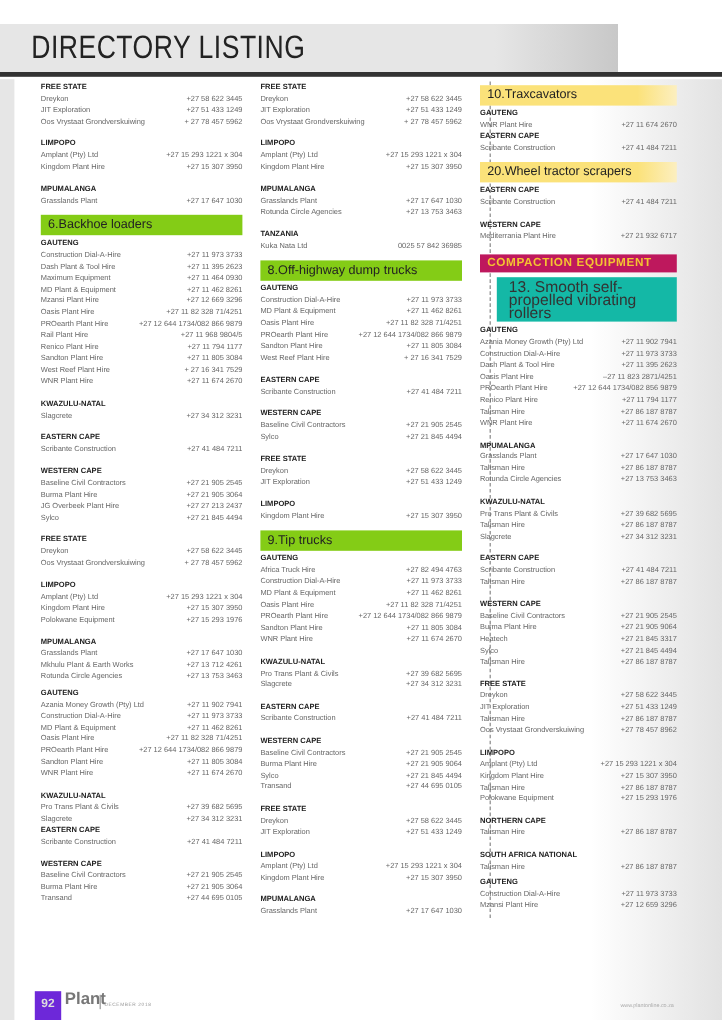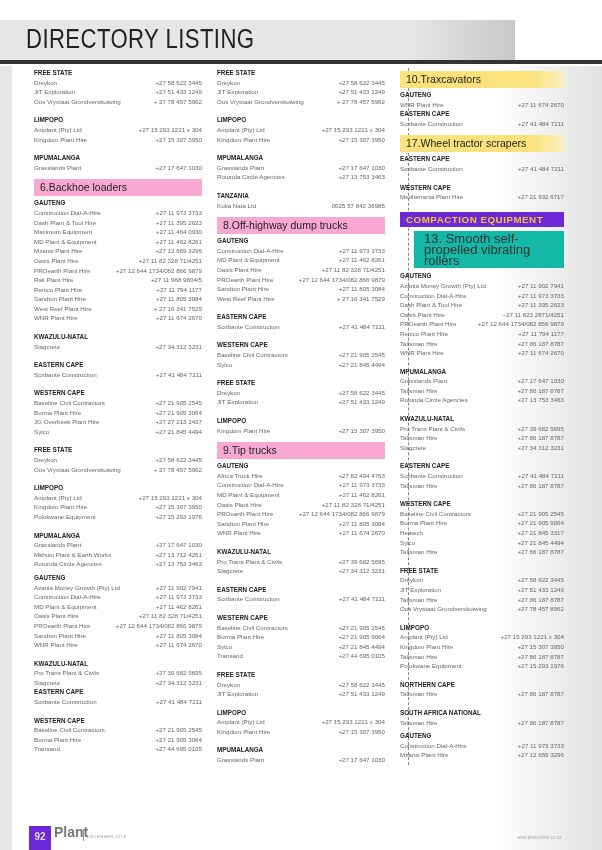--- a/index.html
+++ b/index.html
@@ -10,24 +10,24 @@
   .leftbar{position:absolute;left:0;top:66px;width:12px;height:784px;background:#e6e6e6;}
   .rightfade{position:absolute;right:0;top:66px;width:110px;height:784px;background:linear-gradient(to right,rgba(255,255,255,0),#e2e2e2);}
   .col{position:absolute;top:68px;font-size:6.2px;line-height:9.6px;}
   .c1{left:34px;width:168px;}
   .c2{left:217px;width:168px;border-right:1px dashed #888;padding-right:23px;}
   .c3{left:400px;width:164px;}
   .region{font-weight:bold;color:#222;font-size:6.3px;margin-top:0;}
   .entry{display:flex;justify-content:space-between;white-space:nowrap;color:#666;}
   .entry .ph{color:#666;}
   .gap{height:9px;}
-  .cat{background:#f9a8d4;color:#222;font-size:10.5px;padding:1px 6px 1px 6px;margin:3px 0 2px 0;height:15px;line-height:15px;}
+  .cat{background:#84cc16;color:#222;font-size:10.5px;padding:1px 6px 1px 6px;margin:3px 0 2px 0;height:15px;line-height:15px;}
   .cat.c3cat{background:linear-gradient(to right,#fbe27a,#fbe27a 80%,#fcefc0);}
   .catgrey{background:#14b8a6;color:#333;font-size:13px;padding:2px 10px;margin:4px 0 3px 14px;line-height:11px;}
-  .catdark{background:#6d28d9;color:#f4c332;font-weight:bold;font-size:9.8px;padding:3px 6px;margin:6px 0 3px 0;letter-spacing:0.5px;}
+  .catdark{background:#be185d;color:#f4c332;font-weight:bold;font-size:9.8px;padding:3px 6px;margin:6px 0 3px 0;letter-spacing:0.5px;}
   .footer-num{position:absolute;left:29px;top:826px;width:22px;height:32px;background:#6d28d9;color:#ddd;font-weight:bold;font-size:10px;text-align:center;line-height:22px;}
   .footer-brand{position:absolute;left:54px;top:824px;color:#777;font-weight:bold;font-size:14px;}
   .footer-date{position:absolute;left:87px;top:834px;color:#999;font-size:4px;letter-spacing:0.5px;}
   .footer-bar{position:absolute;left:83px;top:829px;width:1px;height:12px;background:#999;}
   .footer-url{position:absolute;left:517px;top:835px;color:#aaa;font-size:4.5px;}
 </style>
 </head>
 <body>
 
 <div class="header">
@@ -443,21 +443,21 @@
     <div class="entry">
       <span class="nm">WNR Plant Hire</span>
       <span class="ph">+27 11 674 2670</span>
     </div>
     <div class="region">EASTERN CAPE</div>
     <div class="entry">
       <span class="nm">Scribante Construction</span>
       <span class="ph">+27 41 484 7211</span>
     </div>
     <div style="height: 4px;"></div>
-    <div class="cat c3cat">17.Wheel tractor scrapers</div>
+    <div class="cat c3cat">20.Wheel tractor scrapers</div>
     <div class="region">EASTERN CAPE</div>
     <div class="entry">
       <span class="nm">Scribante Construction</span>
       <span class="ph">+27 41 484 7211</span>
     </div>
     <div class="gap"></div>
     <div class="region">WESTERN CAPE</div>
     <div class="entry">
       <span class="nm">Mediterrania Plant Hire</span>
       <span class="ph">+27 21 932 6717</span>

